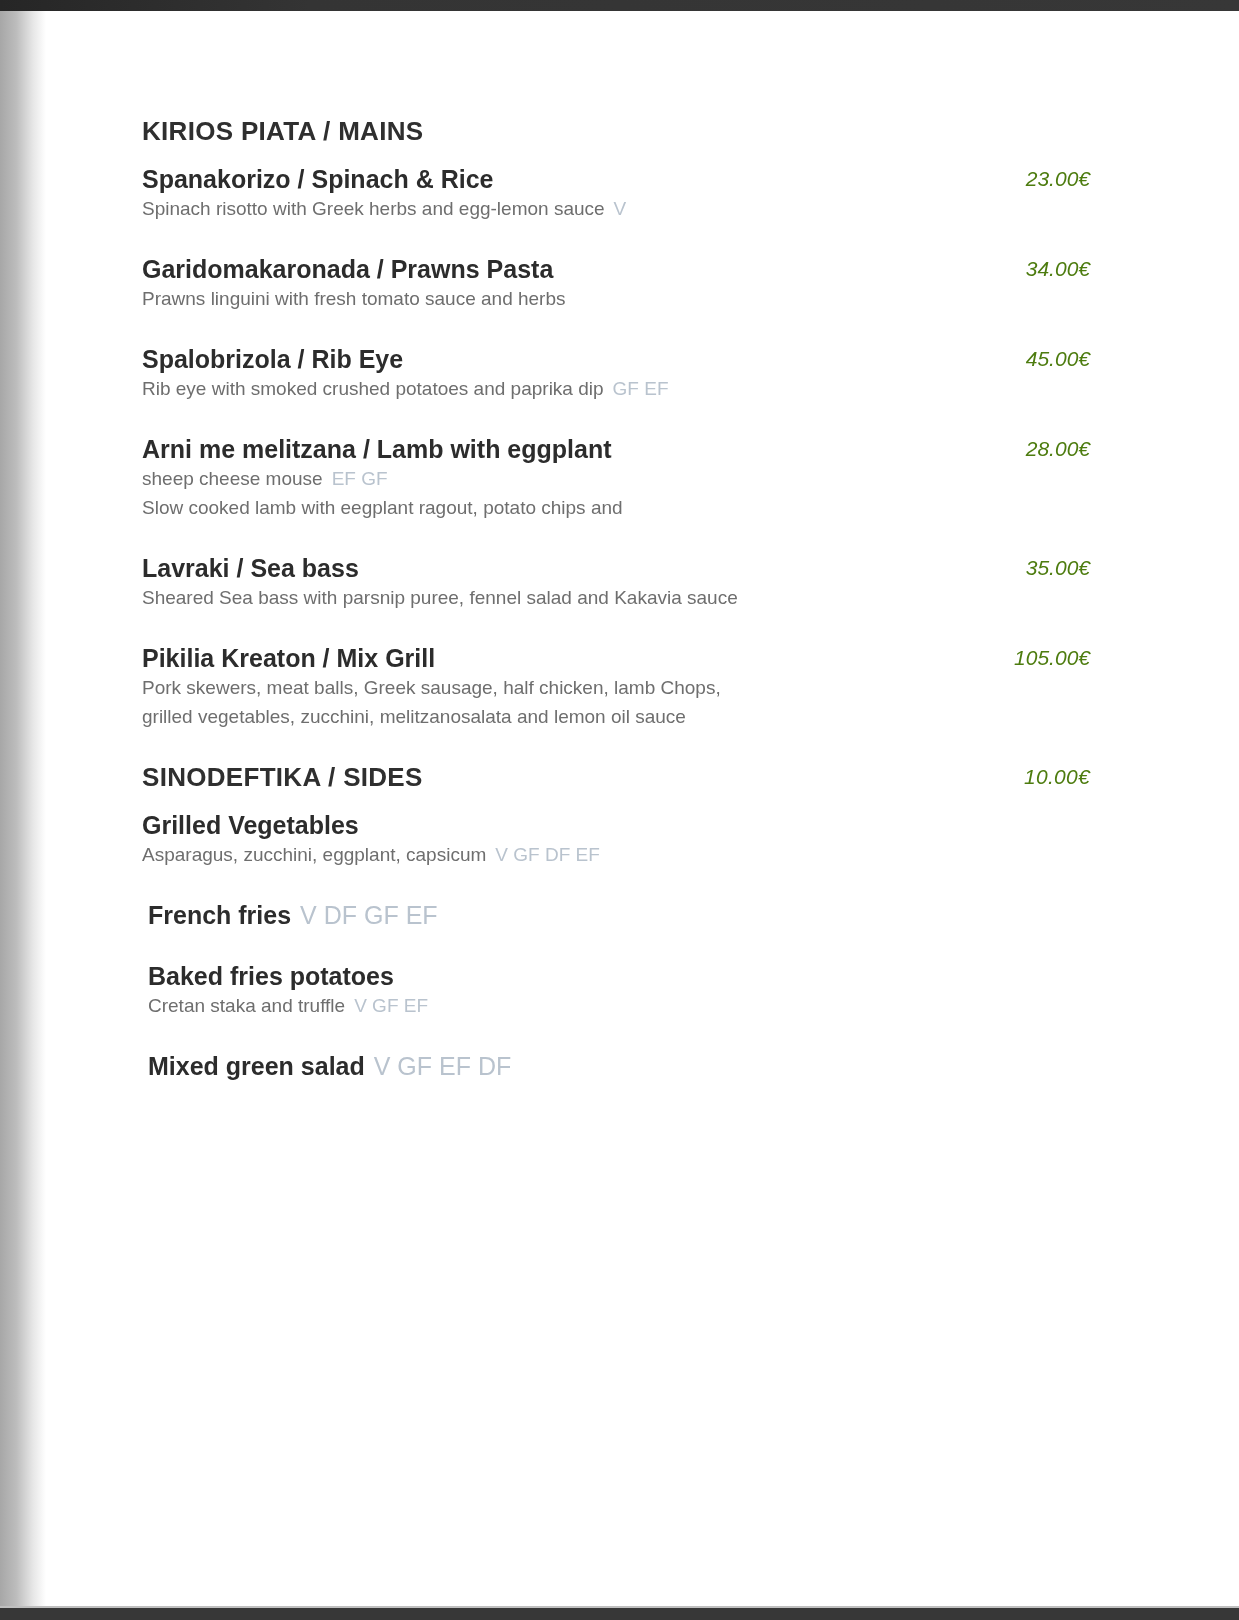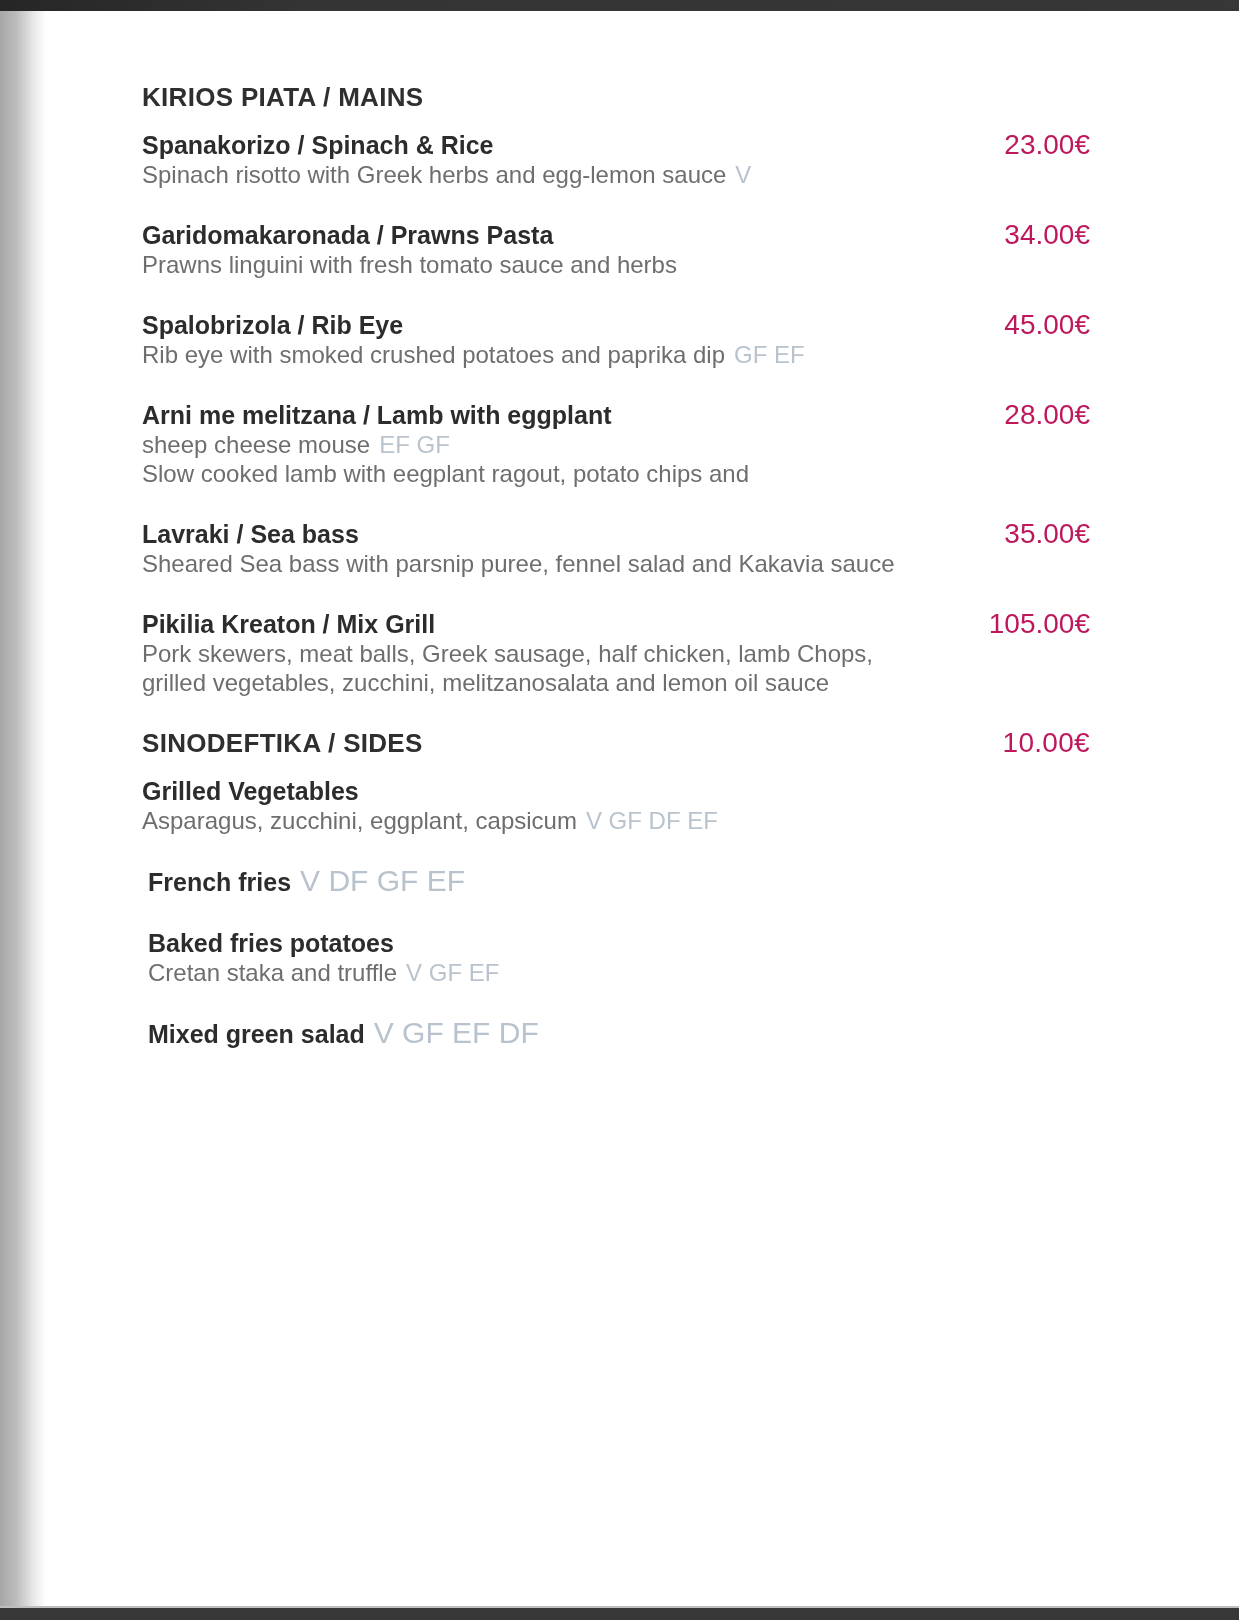--- a/index.html
+++ b/index.html
@@ -29,21 +29,21 @@
   .edge-shadow {
     position: absolute; top: 11px; bottom: 14px; left: 0;
     width: 46px;
     background: linear-gradient(90deg, #a7a7a7 0%, #bcbcbc 35%, #e7e7e7 72%, #ffffff 100%);
   }
   .content {
     position: absolute;
     left: 142px;
     top: 0;
     width: 948px;
-    padding-top: 82px;
+    padding-top: 116px;
   }
   .section-head {
     display: flex;
     justify-content: space-between;
     align-items: flex-start;
     font-size: 26px;
     line-height: 30px;
     font-weight: 600;
     letter-spacing: 0.3px;
     color: #2f2f2f;
@@ -54,38 +54,39 @@
   .title-row {
     display: flex;
     justify-content: space-between;
     align-items: flex-end;
     font-size: 25px;
     line-height: 30px;
     font-weight: 600;
     color: #2c2c2c;
   }
   .price {
-    font-size: 28px;
+    font-size: 21px;
     line-height: 30px;
     font-weight: 400;
-    color: #be185d;
+    color: #4d7c0f;
     white-space: nowrap;
+    font-style: italic;
   }
   .desc-line {
-    font-size: 24px;
+    font-size: 19px;
     line-height: 29px;
     font-weight: 400;
     color: #6e6e6e;
   }
   .tags {
     color: #b9c3ce;
     margin-left: 9px;
     font-weight: 400;
   }
-  .title-row .tags { font-size: 30px; }
+  .title-row .tags { font-size: 25px; }
   .indent { padding-left: 6px; }
 </style>
 </head>
 <body>
 
 <div class="top-bar"></div>
 <div class="edge-shadow"></div>
 
 <div class="content">
 

